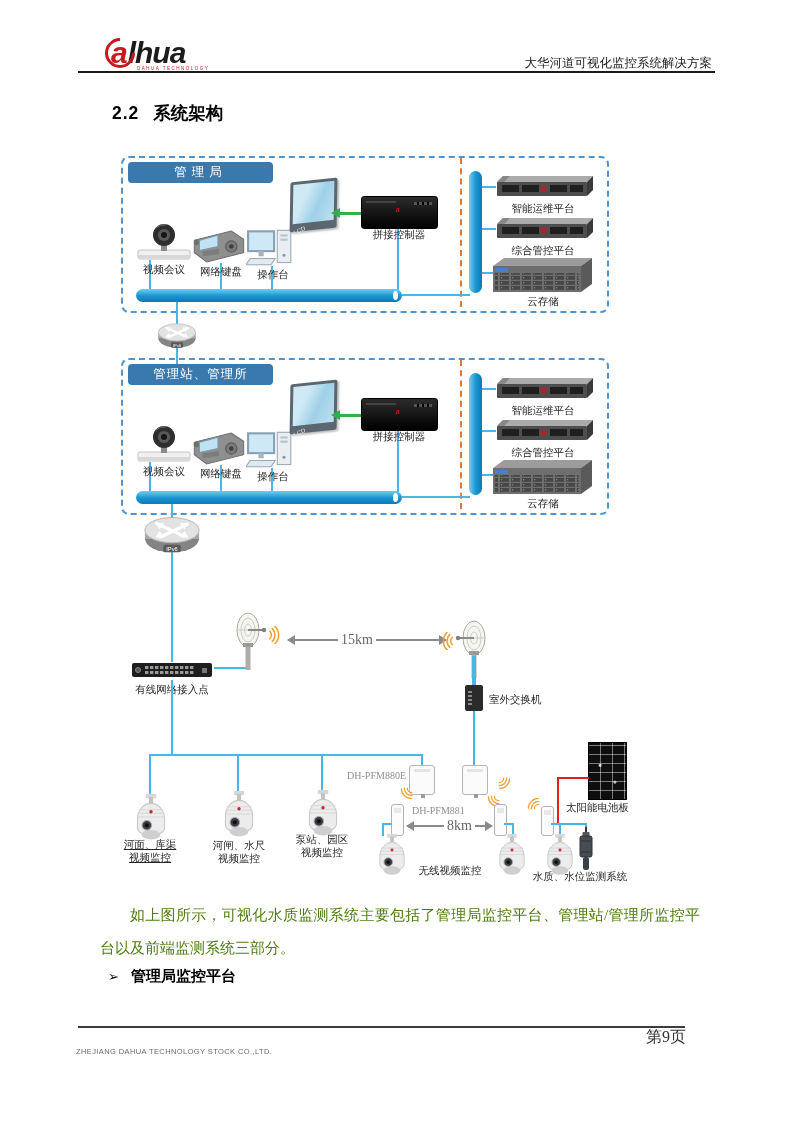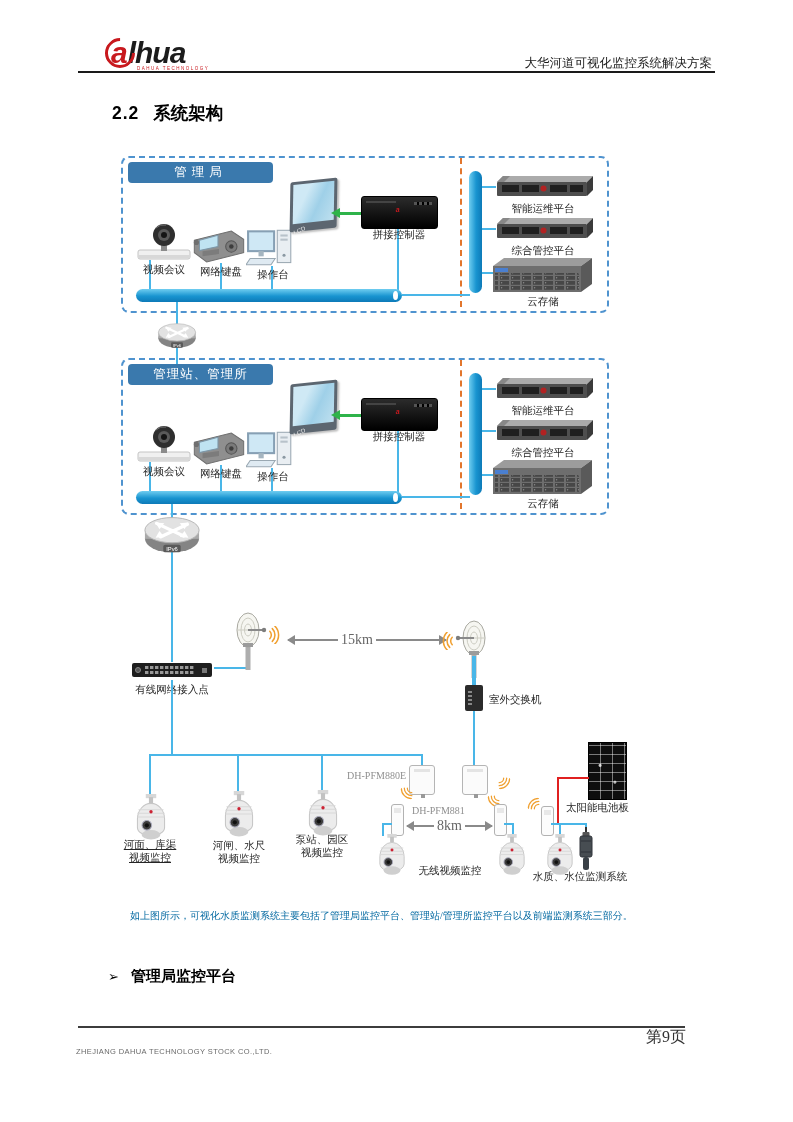--- a/index.html
+++ b/index.html
@@ -15,21 +15,21 @@
   .logo-tag{font:4.5px "Liberation Sans",sans-serif;color:#c8191e;letter-spacing:1.5px;margin:-4px 0 0 26px;}
   .doc-title{right:81px;top:55px;font-size:12.5px;color:#1a1a1a;}
   .hrule{left:78px;top:71px;width:637px;height:2px;background:#1a1a1a;}
   .sec-head{left:112px;top:101px;font:bold 17.5px "Liberation Sans",sans-serif;color:#000;}
   .sec-head .num{margin-right:14px;letter-spacing:1px;}
   .frule{left:78px;top:1026px;width:607px;height:2px;background:#3c3c3c;}
   .f-cn{left:79px;top:1029px;font:bold 16.5px "Liberation Sans",sans-serif;color:#474747;letter-spacing:1px;}
   .f-en{left:76px;top:1047px;font:7.5px "Liberation Sans",sans-serif;color:#6a6a6a;letter-spacing:.4px;}
   .f-page{left:646px;top:1027px;font-size:16px;color:#333;}
   
-  .para{left:110px;top:899px;width:600px;font-size:10px;line-height:33px;text-align:justify;text-indent:2em;color:#0369a1;}
+  .para{left:100px;top:899px;width:600px;font-size:15px;line-height:33px;text-align:justify;text-indent:2em;color:#4d7c0f;}
   .bullet{left:108px;top:967px;font:bold 15px "Liberation Sans",sans-serif;color:#000;}
   .bullet .gl{font-weight:normal;font-size:13px;margin-right:12px;}
   
   .dashbox{border:2px dashed #4f93cf;border-radius:8px;}
   .divider{border-left:2px dashed #e2762d;}
   .tab{background:#3a79ad;border-radius:4px;color:#fff;font-size:12.5px;display:flex;align-items:center;justify-content:center;}
   .conn{background:#49b6e8;}
   .bus{border-radius:7px;background:linear-gradient(#6fcdf0,#1894d0 55%,#0d7ab8);}
   .bus-v{background:linear-gradient(90deg,#6fcdf0,#1894d0 55%,#0d7ab8);}
   .cap{position:absolute;right:4px;top:2px;width:5px;height:9px;background:#fff;border-radius:50%;}
@@ -394,21 +394,21 @@
       <use href="#sym-waves"></use>
     </svg>
   <svg class="abs" style="left:526px;top:796px;width:15px;height:15px;transform:rotate(-135deg);">
       <use href="#sym-waves"></use>
     </svg>
 
   <div class="abs b881" style="left:391px;top:804px;width:11px;height:30px;"></div>
   <div class="abs b881" style="left:494px;top:804px;width:11px;height:30px;"></div>
   <div class="abs model" style="left:412px;top:805px;">DH-PFM881</div>
   <div class="abs darrow" style="left:407px;top:825px;width:85px;"></div>
-  <div class="abs dist" style="left:434px;top:818px;">8km</div>
+  <div class="abs dist" style="left:444px;top:818px;">8km</div>
 
   <div class="abs conn" style="left:382px;top:823px;width:10px;height:2px;"></div>
   <div class="abs conn" style="left:382px;top:823px;width:2px;height:13px;"></div>
   <div class="abs conn" style="left:504px;top:823px;width:10px;height:2px;"></div>
   <div class="abs conn" style="left:512px;top:823px;width:2px;height:14px;"></div>
   <svg class="abs" style="left:375px;top:834px;" width="34" height="43">
       <use href="#sym-ptz"></use>
     </svg>
   <svg class="abs" style="left:495px;top:834px;" width="34" height="43">
       <use href="#sym-ptz"></use>

